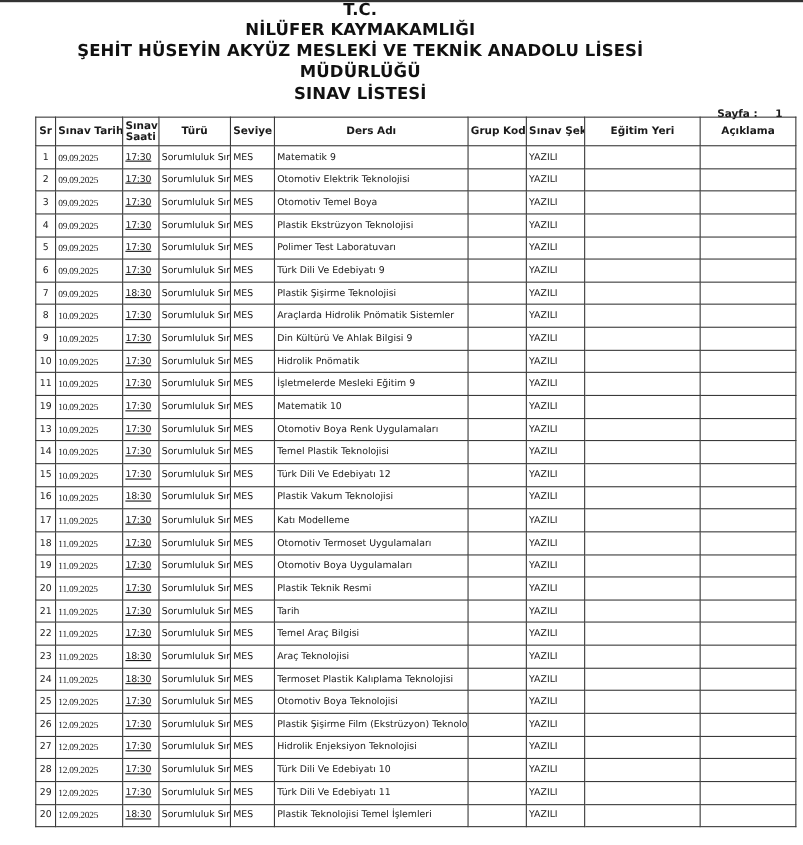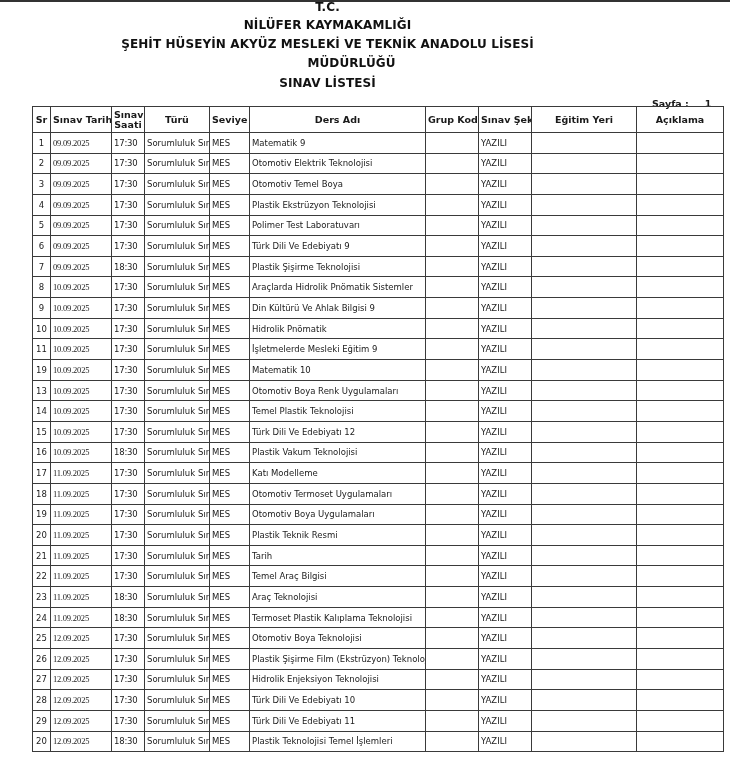--- a/index.html
+++ b/index.html
@@ -2,43 +2,43 @@
 <html><head>
   <meta charset="utf-8">
   <style>
     html, body { margin: 0; padding: 0; background: #ffffff; }
     body {
       width: 730px; height: 768px; overflow: hidden; position: relative;
       font-family: "DejaVu Sans", sans-serif; color: #1a1a1a;
     }
     .topbar { position: absolute; left: 0; top: 0; width: 730px; height: 2px; background: #333; }
     .heading { position: absolute; left: 0; width: 655px; text-align: center;
-      font-weight: bold; font-size: 12px; color: #111; letter-spacing: 0.1px; }
+      font-weight: bold; font-size: 15px; color: #111; letter-spacing: 0.1px; }
     .h1 { top: 0px; }
     .h2 { top: 18px; }
     .h3 { top: 37px; }
-    .h4 { top: 56px; margin-left: 24px; }
+    .h4 { top: 56px; }
     .h5 { top: 76px; }
     .page-info { position: absolute; top: 98px; left: 652px; font-size: 9.5px; font-weight: bold; }
     .page-info .num { margin-left: 16px; }
     table.exam {
       position: absolute; left: 32px; top: 106px;
       border-collapse: collapse; table-layout: fixed; width: 691px;
     }
     table.exam th, table.exam td {
       border: 1px solid #3a3a3a; padding: 0 2px; overflow: hidden; white-space: nowrap;
     }
     table.exam th {
       height: 25px; font-size: 9.5px; font-weight: bold; text-align: center; line-height: 10px;
     }
     table.exam td { height: 19.65px; font-size: 8.5px; }
     td.sr { text-align: center; font-size: 8px; }
     td.date, td.time { font-size: 12.5px; letter-spacing: -0.2px; }
     td.date { padding-left: 2px; font-family: Liberation Serif, serif; }
-    td.time { padding-left: 1px; }
+    td.time { padding-left: 1px; text-decoration: underline; }
     td.type { font-size: 5.6px; padding-left: 2px; }
     td.level { font-size: 9px; padding-left: 2px; }
     td.course { font-size: 8.6px; padding-left: 2px; }
     td.form { font-size: 8.6px; padding-left: 2px; }
     th.left-head { text-align: left; padding-left: 3px; }
   </style>
 </head>
 <body>
 
 <div class="topbar"></div>

